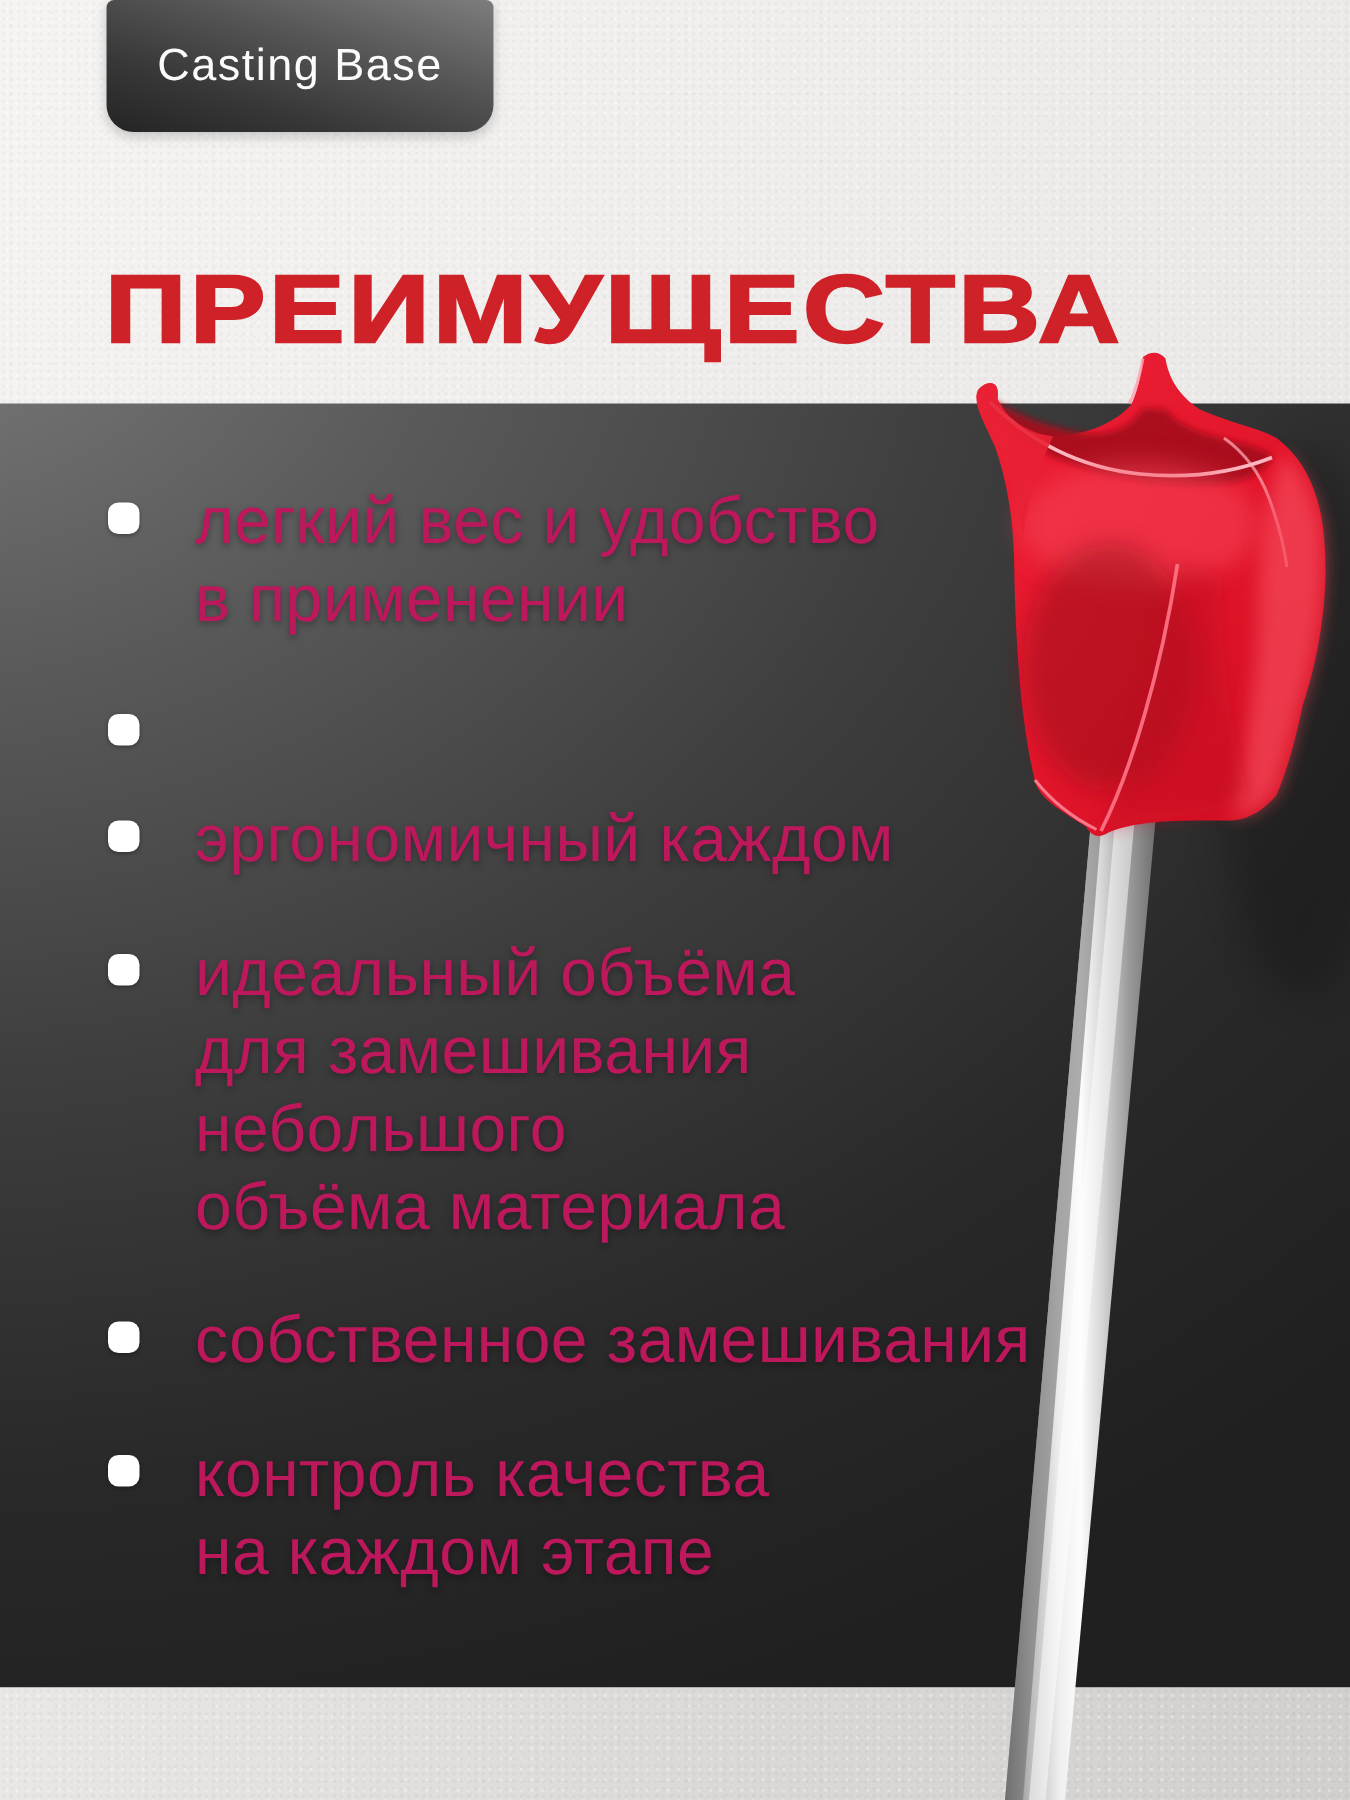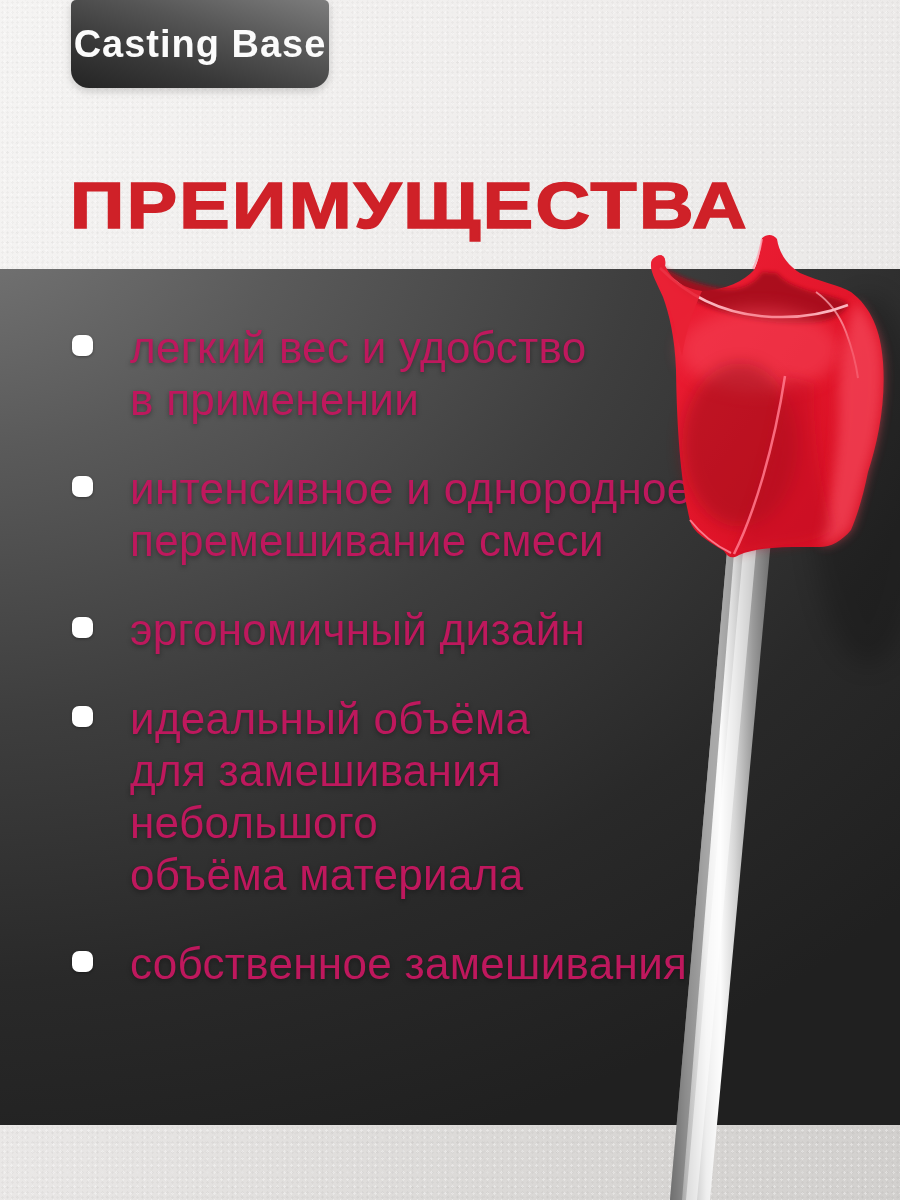--- a/index.html
+++ b/index.html
@@ -25,21 +25,21 @@
   }
   
   .badge {
     position:absolute; top:0; left:71px; width:258px; height:88px;
     border-radius:5px 5px 18px 18px;
     background:linear-gradient(197deg,#7d7d7d 0%,#555555 38%,#383838 70%,#242424 100%);
     display:flex; align-items:center; justify-content:center;
     box-shadow:0 3px 8px rgba(0,0,0,.18);
   }
   .badge-label {
-    color:#fbfbfb; font-size:38px; font-weight:700; letter-spacing:1px;
+    color:#fbfbfb; font-size:30px; font-weight:400; letter-spacing:1px;
   }
   
   .title {
     position:absolute; left:70px; top:131px;
     font-size:64px; line-height:64px; font-weight:700; letter-spacing:2px;
     color:#cf2128; -webkit-text-stroke:1.6px #cf2128;
     transform:scaleX(1.18); transform-origin:left top; white-space:nowrap;
   }
   
   .panel {
@@ -84,41 +84,44 @@
 
   <div class="adv-list">
     <div class="adv-item">
       <span class="bullet"></span>
       <div class="adv-text">легкий вес и удобство
 в применении</div>
     </div>
 
     <div class="adv-item">
       <span class="bullet"></span>
-      <div class="adv-text">интенсивное и однородное
-перемешивание смеси</div>
     </div>
 
     <div class="adv-item">
       <span class="bullet"></span>
-      <div class="adv-text">эргономичный дизайн</div>
+      <div class="adv-text">эргономичный каждом</div>
     </div>
 
     <div class="adv-item">
       <span class="bullet"></span>
       <div class="adv-text">идеальный объёма
 для замешивания небольшого
 объёма материала</div>
     </div>
 
     <div class="adv-item">
       <span class="bullet"></span>
       <div class="adv-text">собственное замешивания</div>
     </div>
 
+    <div class="adv-item">
+      <span class="bullet"></span>
+      <div class="adv-text">контроль качества
+на каждом этапе</div>
+    </div>
   </div>
 
   <div class="footer-bg grain"></div>
 
   <div class="product">
     <svg width="280" height="970" viewBox="0 0 280 970">
       <defs>
         <filter id="b2" x="-50%" y="-50%" width="200%" height="200%">
             <feGaussianBlur stdDeviation="2"></feGaussianBlur>
           </filter>

